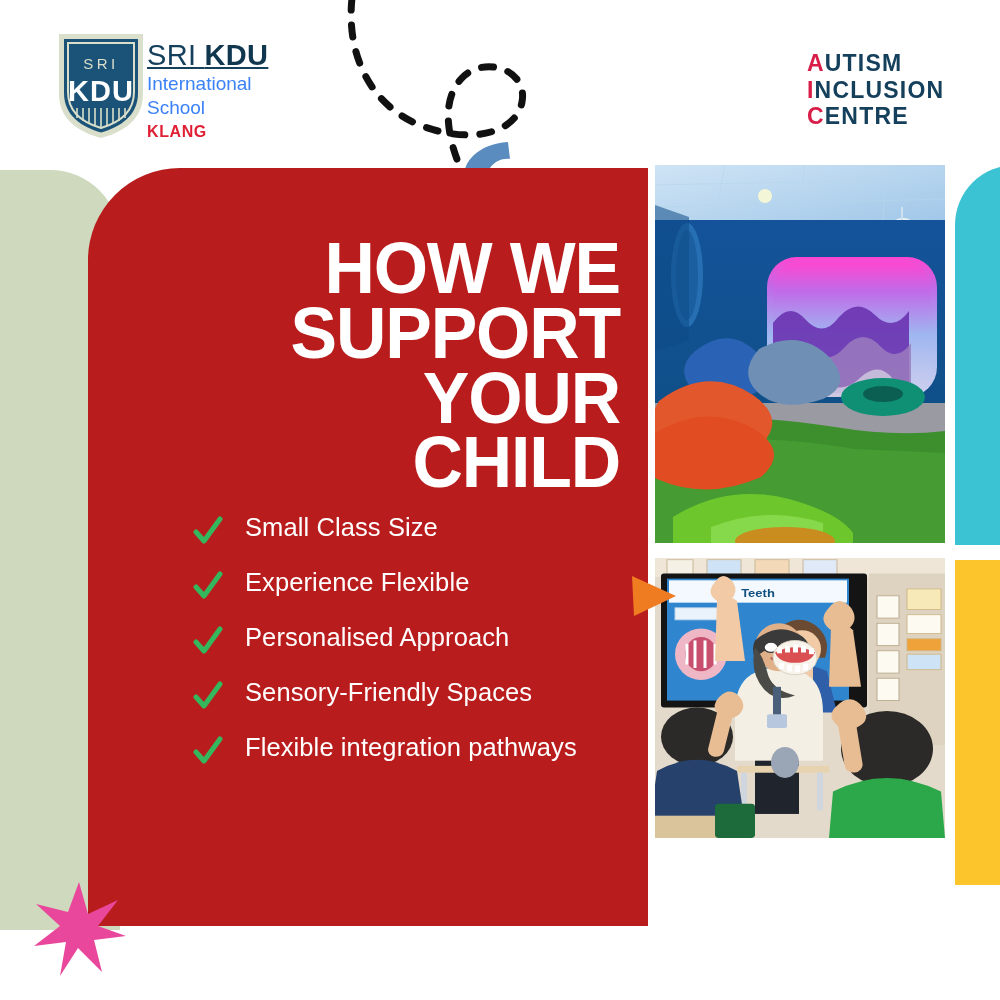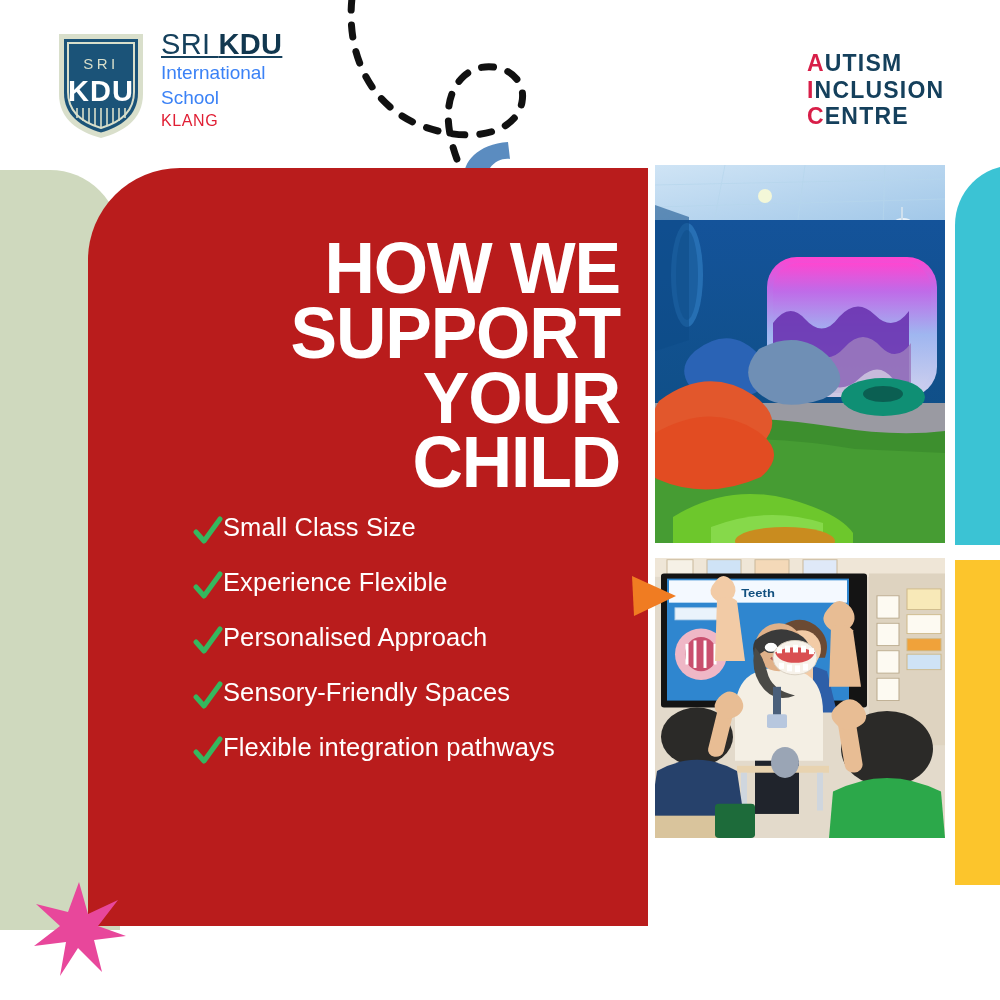--- a/index.html
+++ b/index.html
@@ -19,27 +19,27 @@
   .cyan-bar{
     position:absolute;left:955px;top:165px;width:60px;height:380px;
     background:#3bc3d4;border-top-right-radius:0;border-top-left-radius:60px;
   }
   .yellow-bar{
     position:absolute;left:955px;top:560px;width:60px;height:325px;
     background:#fcc52c;
   }
 
   
-  .logo-block{position:absolute;left:55px;top:28px;display:flex;align-items:flex-start;gap:14px;}
+  .logo-block{position:absolute;left:55px;top:28px;display:flex;align-items:flex-end;}
   .shield{width:92px;height:112px;display:block;}
   .logo-words{line-height:1;padding-top:2px;}
   .lw-top{font-size:29px;font-weight:400;color:#15405c;letter-spacing:.3px;text-decoration:underline;}
   .lw-top b{font-weight:700;color:#11374f;}
   .lw-mid{font-size:19px;color:#3b82f6;line-height:1.08;margin-top:4px;font-weight:400;}
-  .lw-bot{font-size:16px;font-weight:400;color:#e01f34;margin-top:5px;letter-spacing:.6px;}
+  .lw-bot{font-size:16px;font-weight:700;color:#e01f34;margin-top:5px;letter-spacing:.6px;}
 
   .aic-block{position:absolute;left:787px;top:50px;display:flex;gap:13px;align-items:flex-end;}
   .aic-rule{width:7px;background:#fcc52c;border-radius:1px;}
   .aic-lines{line-height:1.16;font-weight:700;font-size:23px;letter-spacing:1.2px;color:#15405c;}
   .aic-lines .hl{color:#d81e48;}
 
   
   .doodle{position:absolute;left:330px;top:-6px;width:230px;height:210px;}
   .crescent{position:absolute;left:462px;top:140px;width:50px;height:62px;}
 
@@ -58,21 +58,21 @@
     letter-spacing:-1.2px;
     transform:scaleX(.97);transform-origin:right top;
   }
   .headline .hl-line{display:block;white-space:nowrap;}
 
   
   .checklist{
     position:absolute;left:105px;top:345px;right:60px;
     display:flex;flex-direction:column;gap:20px;
   }
-  .check-item{display:flex;align-items:flex-start;}
+  .check-item{display:flex;align-items:flex-start;gap:22px;}
   .tick{flex:0 0 auto;width:30px;height:32px;margin-top:3px;}
   .check-label{
     color:#ffffff;font-size:25.5px;font-weight:400;line-height:1.16;
     letter-spacing:.1px;max-width:380px;
   }
 
   
   .photo{position:absolute;overflow:hidden;background:#123;}
   .photo-top{left:655px;top:165px;width:290px;height:378px;}
   .photo-bottom{left:655px;top:558px;width:290px;height:280px;}

